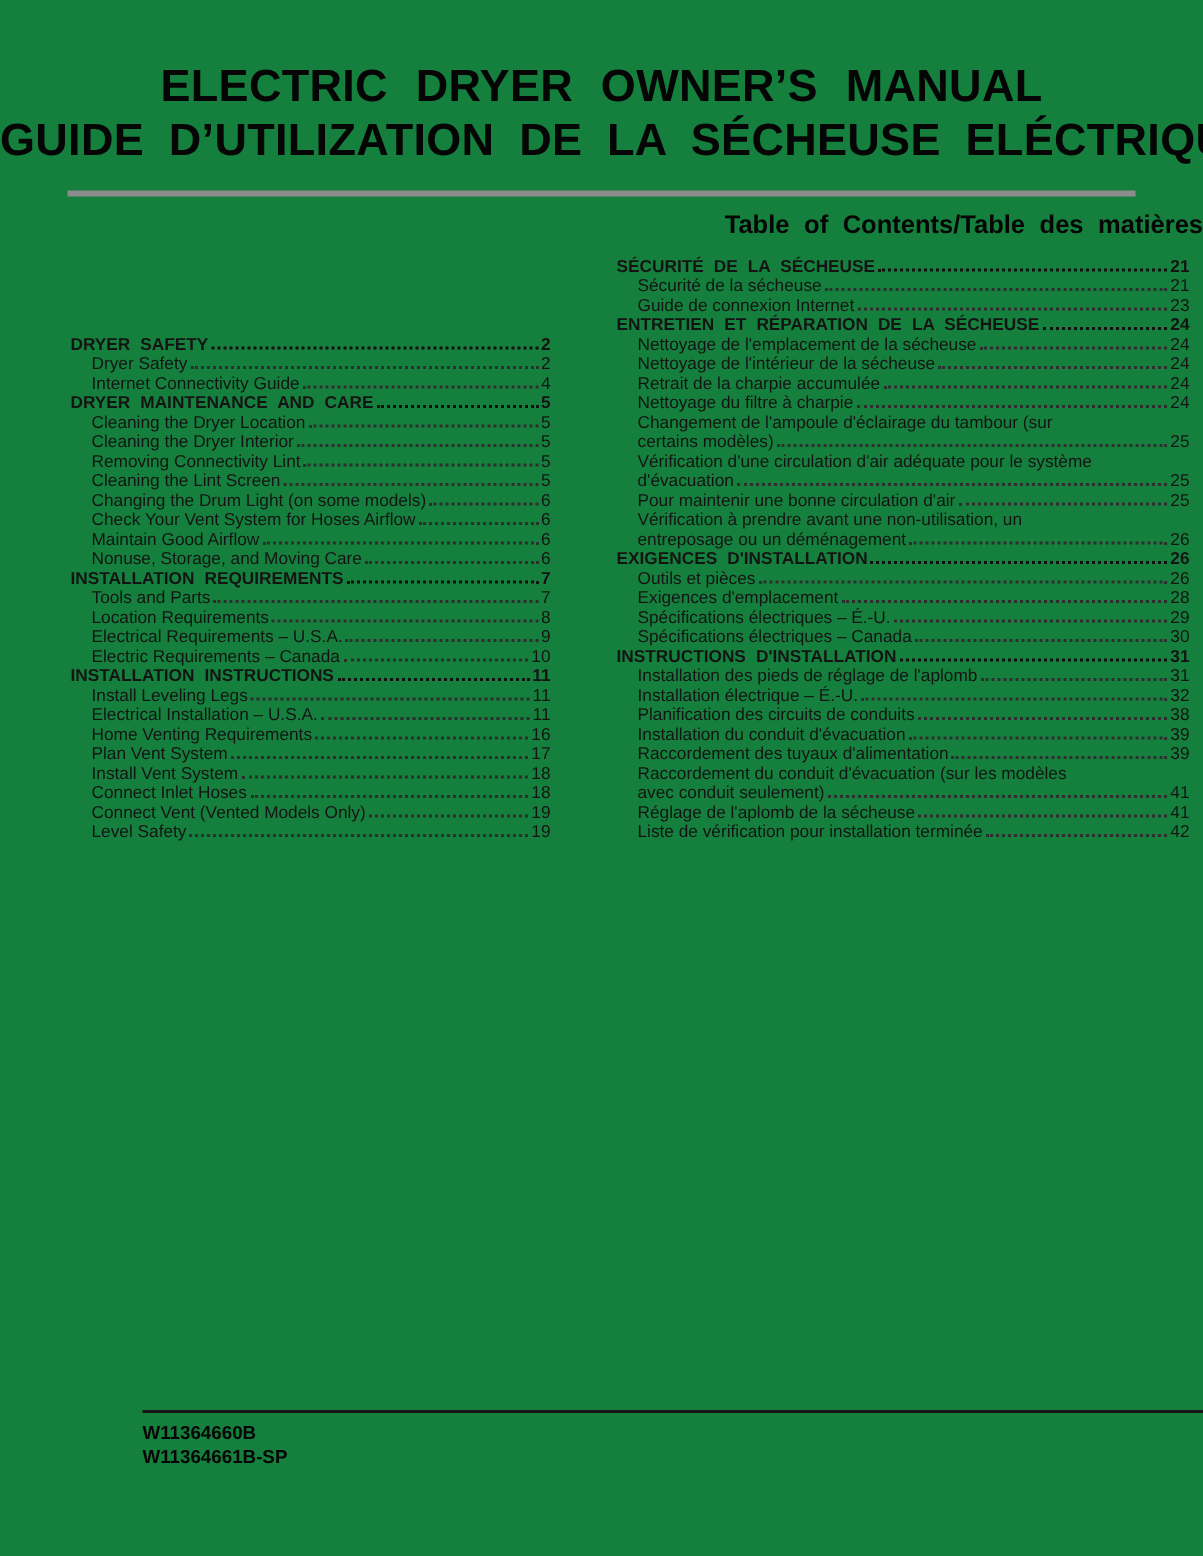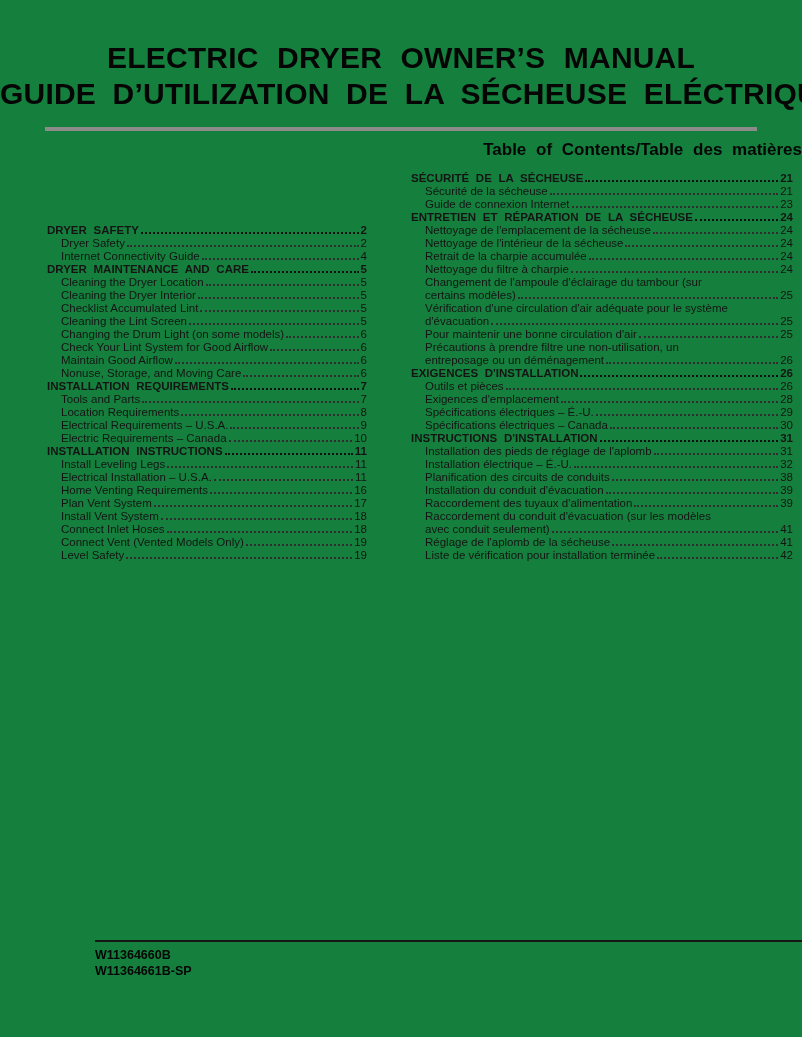--- a/index.html
+++ b/index.html
@@ -146,42 +146,42 @@
         </div>
         <div class="toc-entry">
           <div class="toc-line">
             <span class="toc-label">Cleaning the Dryer Interior</span>
             <span class="toc-dots"></span>
             <span class="toc-page">5</span>
           </div>
         </div>
         <div class="toc-entry">
           <div class="toc-line">
-            <span class="toc-label">Checklist Accumulated Lint</span>
+            <span class="toc-label">Removing Connectivity Lint</span>
             <span class="toc-dots"></span>
             <span class="toc-page">5</span>
           </div>
         </div>
         <div class="toc-entry">
           <div class="toc-line">
             <span class="toc-label">Cleaning the Lint Screen</span>
             <span class="toc-dots"></span>
             <span class="toc-page">5</span>
           </div>
         </div>
         <div class="toc-entry">
           <div class="toc-line">
             <span class="toc-label">Changing the Drum Light (on some models)</span>
             <span class="toc-dots"></span>
             <span class="toc-page">6</span>
           </div>
         </div>
         <div class="toc-entry">
           <div class="toc-line">
-            <span class="toc-label">Check Your Lint System for Good Airflow</span>
+            <span class="toc-label">Check Your Vent System for Hoses Airflow</span>
             <span class="toc-dots"></span>
             <span class="toc-page">6</span>
           </div>
         </div>
         <div class="toc-entry">
           <div class="toc-line">
             <span class="toc-label">Maintain Good Airflow</span>
             <span class="toc-dots"></span>
             <span class="toc-page">6</span>
           </div>
@@ -371,21 +371,21 @@
         </div>
         <div class="toc-entry">
           <div class="toc-line">
             <span class="toc-label">Pour maintenir une bonne circulation d'air</span>
             <span class="toc-dots"></span>
             <span class="toc-page">25</span>
           </div>
         </div>
         <div class="toc-entry">
           <div class="toc-line">
-            <span class="toc-label">Précautions à prendre filtre une non-utilisation, un</span>
+            <span class="toc-label">Vérification à prendre avant une non-utilisation, un</span>
           </div>
           <div class="toc-line">
             <span class="toc-label">entreposage ou un déménagement</span>
             <span class="toc-dots"></span>
             <span class="toc-page">26</span>
           </div>
         </div>
         <div class="toc-entry bold">
           <div class="toc-line">
             <span class="toc-label">EXIGENCES D'INSTALLATION</span>

